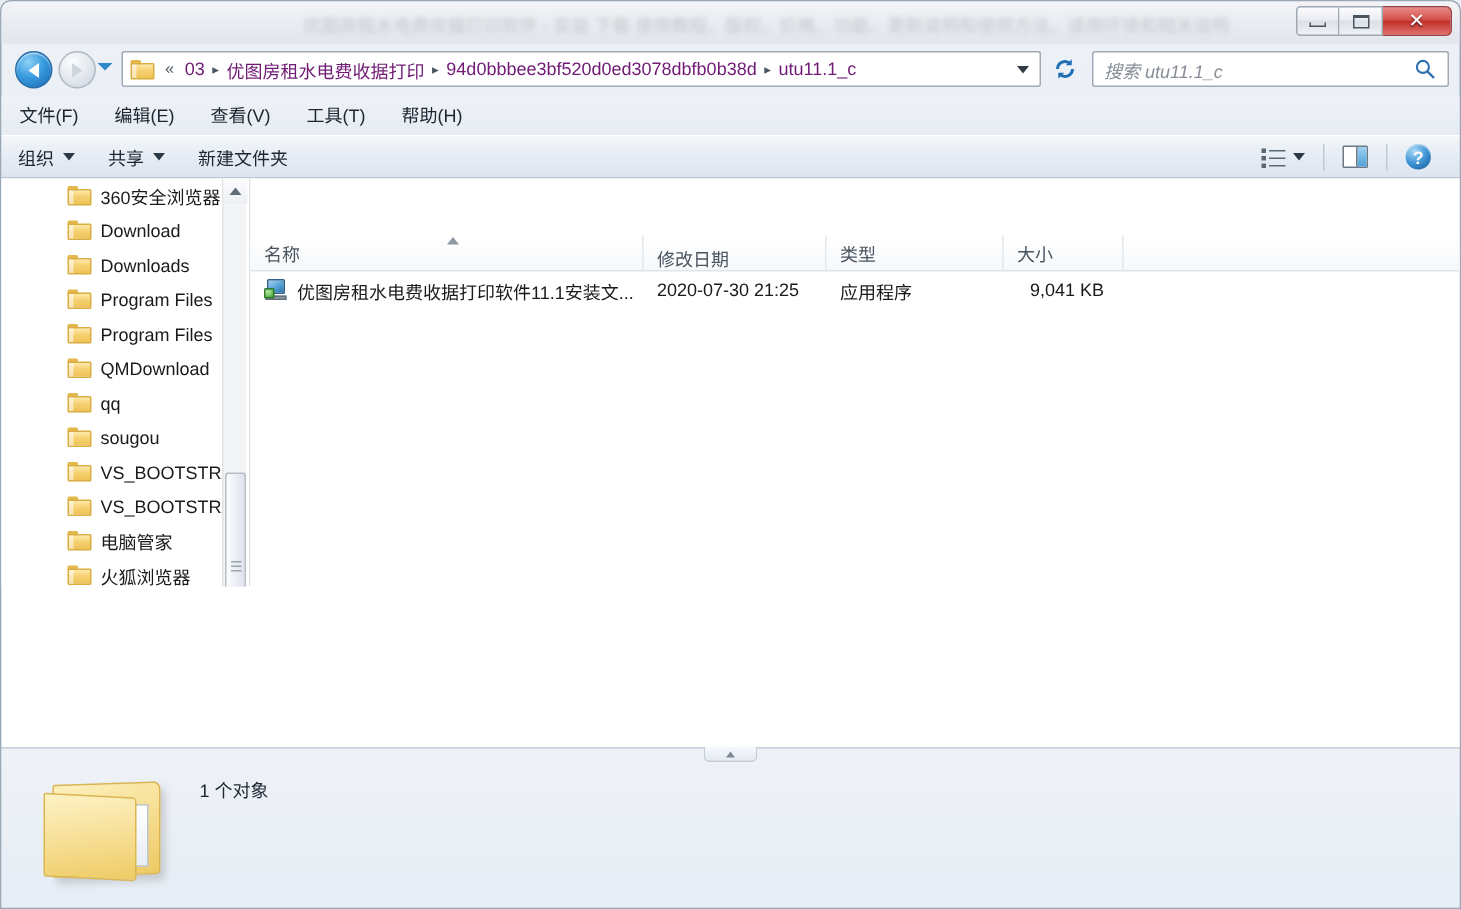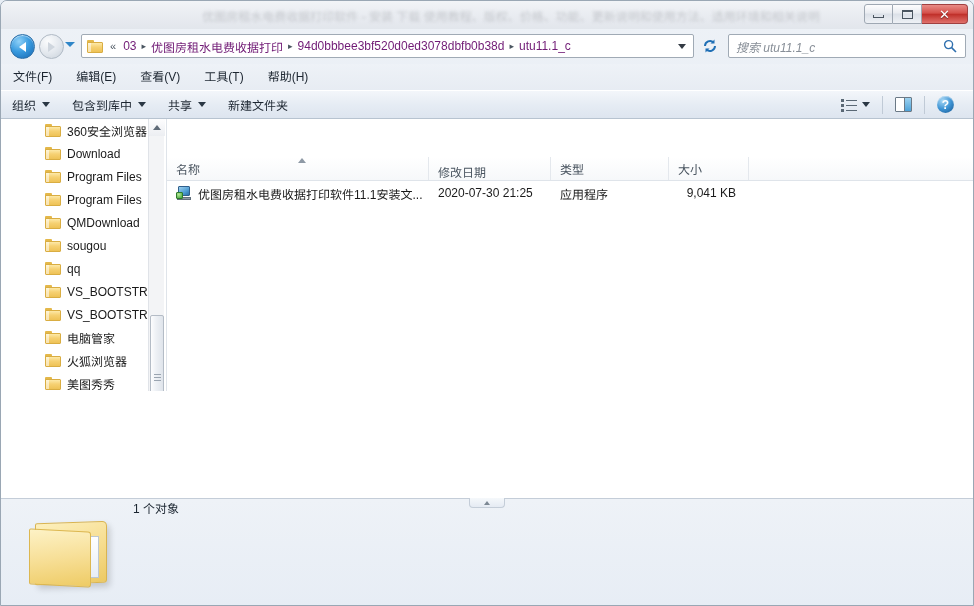--- a/index.html
+++ b/index.html
@@ -609,20 +609,21 @@
     border: 1px solid #dcb751;
     box-sizing: border-box;
     border-radius: 2px 3px 3px 2px;
     transform: skewY(3deg);
   }
   .status-text {
     margin-left: 22px;
     font-size: 12px;
     color: #1b2530;
     align-self: flex-start;
+    margin-top: 18px;
   }
 </style>
 </head>
 <body>
 
 <div id="window">
 
   <div class="frame-outer"></div>
 
   <div class="titlebar">
@@ -690,24 +691,20 @@
     <div class="menu-item">文件(F)</div>
     <div class="menu-item">编辑(E)</div>
     <div class="menu-item">查看(V)</div>
     <div class="menu-item">工具(T)</div>
     <div class="menu-item">帮助(H)</div>
   </div>
 
   <div class="toolbar">
     <div class="tb-item">
       <span>组织</span>
-      <span class="caret-dn"></span>
-    </div>
-    <div class="tb-item">
-      <span>包含到库中</span>
       <span class="caret-dn"></span>
     </div>
     <div class="tb-item">
       <span>共享</span>
       <span class="caret-dn"></span>
     </div>
     <div class="tb-item">
       <span>新建文件夹</span>
     </div>
 
@@ -753,20 +750,28 @@
               <span class="spine"></span>
             </span>
           <span class="tree-label">Download</span>
         </div>
         <div class="tree-row">
           <span class="folder-sm">
               <span class="tab"></span>
               <span class="body"></span>
               <span class="spine"></span>
             </span>
+          <span class="tree-label">Downloads</span>
+        </div>
+        <div class="tree-row">
+          <span class="folder-sm">
+              <span class="tab"></span>
+              <span class="body"></span>
+              <span class="spine"></span>
+            </span>
           <span class="tree-label">Program Files</span>
         </div>
         <div class="tree-row">
           <span class="folder-sm">
               <span class="tab"></span>
               <span class="body"></span>
               <span class="spine"></span>
             </span>
           <span class="tree-label">Program Files</span>
         </div>
@@ -777,29 +782,29 @@
               <span class="spine"></span>
             </span>
           <span class="tree-label">QMDownload</span>
         </div>
         <div class="tree-row">
           <span class="folder-sm">
               <span class="tab"></span>
               <span class="body"></span>
               <span class="spine"></span>
             </span>
+          <span class="tree-label">qq</span>
+        </div>
+        <div class="tree-row">
+          <span class="folder-sm">
+              <span class="tab"></span>
+              <span class="body"></span>
+              <span class="spine"></span>
+            </span>
           <span class="tree-label">sougou</span>
-        </div>
-        <div class="tree-row">
-          <span class="folder-sm">
-              <span class="tab"></span>
-              <span class="body"></span>
-              <span class="spine"></span>
-            </span>
-          <span class="tree-label">qq</span>
         </div>
         <div class="tree-row">
           <span class="folder-sm">
               <span class="tab"></span>
               <span class="body"></span>
               <span class="spine"></span>
             </span>
           <span class="tree-label">VS_BOOTSTRA</span>
         </div>
         <div class="tree-row">

